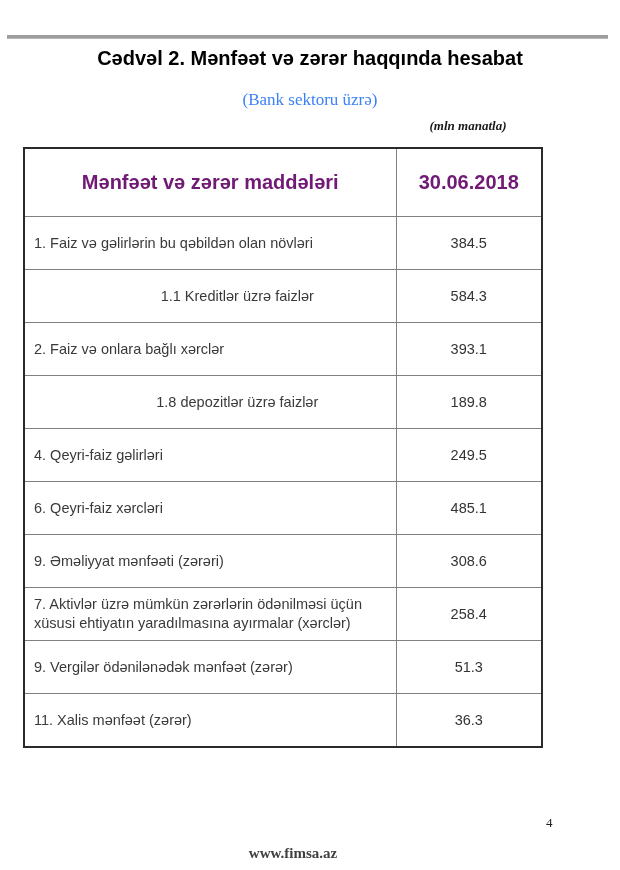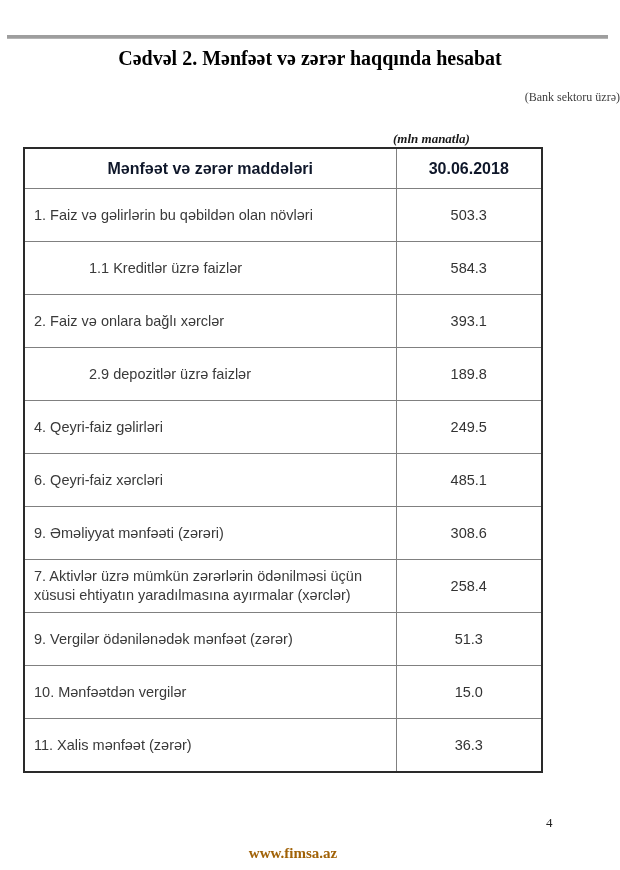--- a/index.html
+++ b/index.html
@@ -22,40 +22,41 @@
     height: 3px;
     background: #9e9e9e;
     border-bottom: 1px solid #b5b5b5;
   }
   .doc-title {
     position: absolute;
     top: 47px;
     left: 0;
     width: 100%;
     text-align: center;
-    font-family: Liberation Serif, serif;
+    font-family: Liberation Sans, sans-serif;
     font-weight: bold;
     font-size: 20px;
     color: #000000;
   }
   .doc-subtitle {
     position: absolute;
     top: 90px;
     left: 0;
     width: 100%;
-    text-align: right;
+    text-align: center;
     font-family: "Liberation Serif", "DejaVu Serif", serif;
-    font-size: 12px;
-    color: #404040;
+    font-size: 17px;
+    color: #3b82f6;
   }
   .unit-note {
     position: absolute;
-    top: 131px;
+    top: 118px;
     left: 393px;
     width: 150px;
+    text-align: center;
     font-family: "Liberation Serif", "DejaVu Serif", serif;
     font-style: italic;
     font-weight: bold;
     font-size: 13px;
     color: #1a1a1a;
   }
   table.report-table {
     position: absolute;
     top: 147px;
     left: 23px;
@@ -67,36 +68,37 @@
   table.report-table col.c-label { width: 372px; }
   table.report-table col.c-value { width: 146px; }
   table.report-table th,
   table.report-table td {
     border: 1px solid #808080;
     vertical-align: middle;
     background: #ffffff;
   }
   table.report-table th {
     height: 39px;
-    font-size: 16px;
+    font-size: 20px;
     font-weight: bold;
-    color: #0f172a;
+    color: #701a75;
     text-align: center;
-    padding: 0 6px;
+    padding: 14px 6px;
   }
   td.cell-label {
     height: 44px;
     padding: 4px 10px 4px 9px;
     font-size: 14.5px;
     line-height: 19px;
     color: #3a3a3a;
     text-align: left;
   }
   tr.sub td.cell-label {
     padding-left: 64px;
+    text-align: center;
   }
   td.cell-value {
     text-align: center;
     font-size: 14.5px;
     color: #333333;
   }
   .page-number {
     position: absolute;
     top: 815px;
     left: 546px;
@@ -106,21 +108,21 @@
   }
   .footer-url {
     position: absolute;
     top: 845px;
     left: 0;
     width: 586px;
     text-align: center;
     font-family: "Liberation Serif", "DejaVu Serif", serif;
     font-weight: bold;
     font-size: 15px;
-    color: #a16207;
+    color: #404040;
   }
 </style>
 </head>
 <body>
 
 <div class="top-rule"></div>
 
 <div class="doc-title">Cədvəl 2. Mənfəət və zərər haqqında hesabat</div>
 
 <div class="doc-subtitle">(Bank sektoru üzrə)</div>
@@ -134,32 +136,32 @@
   </colgroup>
   <thead>
     <tr>
       <th>Mənfəət və zərər maddələri</th>
       <th>30.06.2018</th>
     </tr>
   </thead>
   <tbody id="table-body">
       <tr>
     <td class="cell-label">1. Faiz və gəlirlərin bu qəbildən olan növləri</td>
-    <td class="cell-value">503.3</td>
+    <td class="cell-value">384.5</td>
   </tr>
       <tr class="sub">
     <td class="cell-label">1.1 Kreditlər üzrə faizlər</td>
     <td class="cell-value">584.3</td>
   </tr>
       <tr>
     <td class="cell-label">2. Faiz və onlara bağlı xərclər</td>
     <td class="cell-value">393.1</td>
   </tr>
       <tr class="sub">
-    <td class="cell-label">2.9 depozitlər üzrə faizlər</td>
+    <td class="cell-label">1.8 depozitlər üzrə faizlər</td>
     <td class="cell-value">189.8</td>
   </tr>
       <tr>
     <td class="cell-label">4. Qeyri-faiz gəlirləri</td>
     <td class="cell-value">249.5</td>
   </tr>
       <tr>
     <td class="cell-label">6. Qeyri-faiz xərcləri</td>
     <td class="cell-value">485.1</td>
   </tr>
@@ -169,24 +171,20 @@
   </tr>
       <tr>
     <td class="cell-label">7. Aktivlər üzrə mümkün zərərlərin ödənilməsi üçün xüsusi ehtiyatın yaradılmasına ayırmalar (xərclər)</td>
     <td class="cell-value">258.4</td>
   </tr>
       <tr>
     <td class="cell-label">9. Vergilər ödənilənədək mənfəət (zərər)</td>
     <td class="cell-value">51.3</td>
   </tr>
       <tr>
-    <td class="cell-label">10. Mənfəətdən vergilər</td>
-    <td class="cell-value">15.0</td>
-  </tr>
-      <tr>
     <td class="cell-label">11. Xalis mənfəət (zərər)</td>
     <td class="cell-value">36.3</td>
   </tr>
     </tbody>
 </table>
 
 <div class="page-number">4</div>
 
 <div class="footer-url">www.fimsa.az</div>
 

